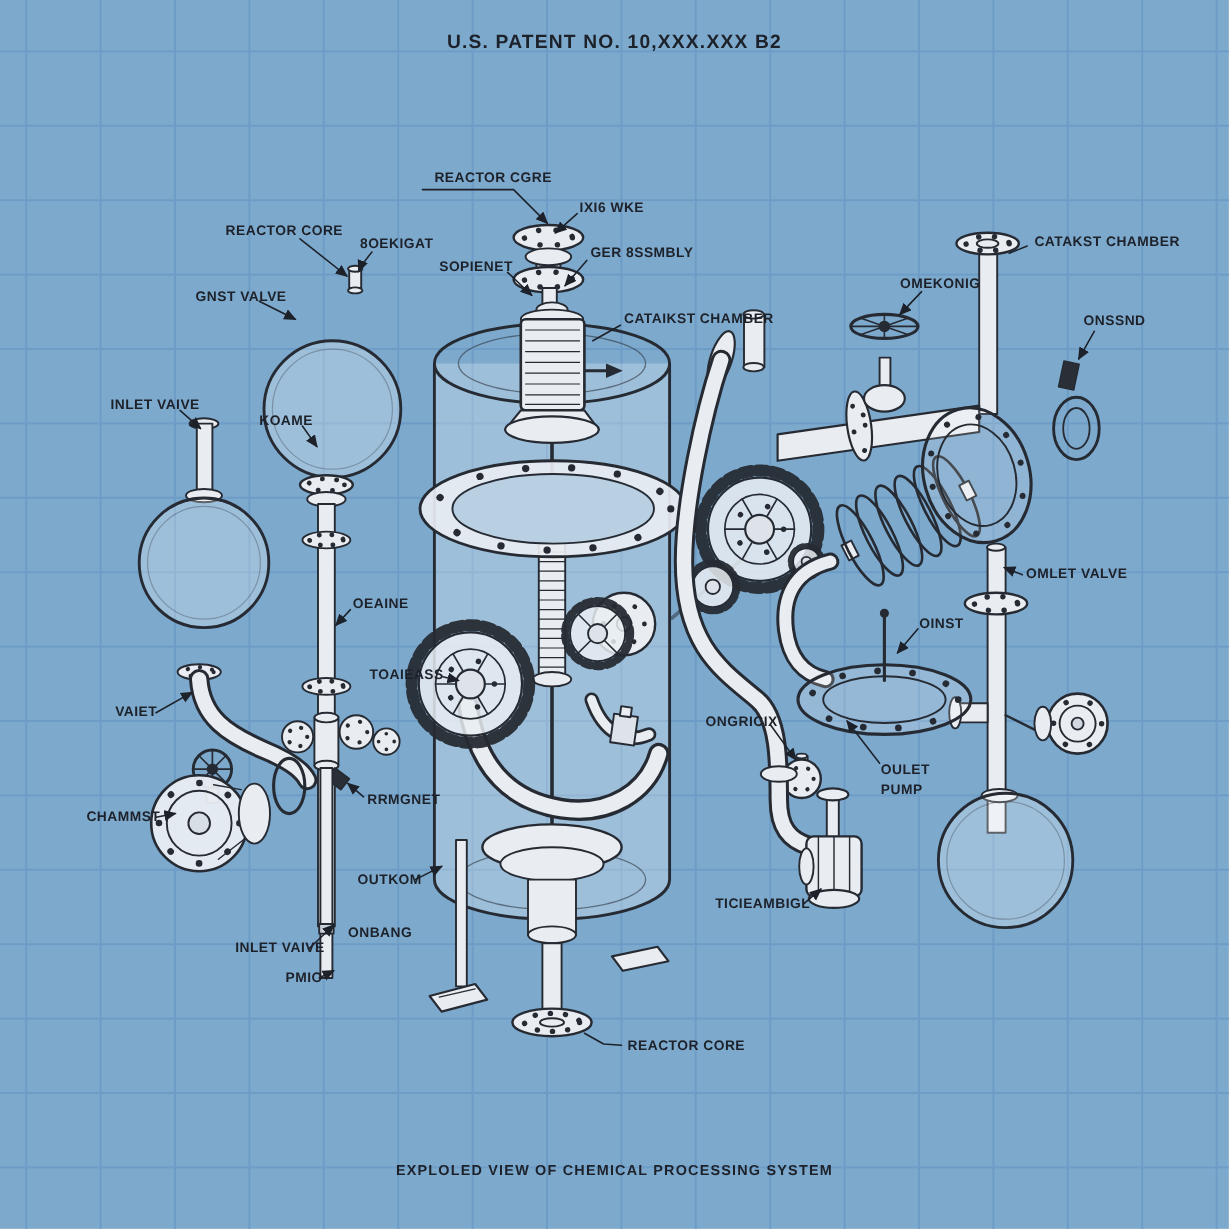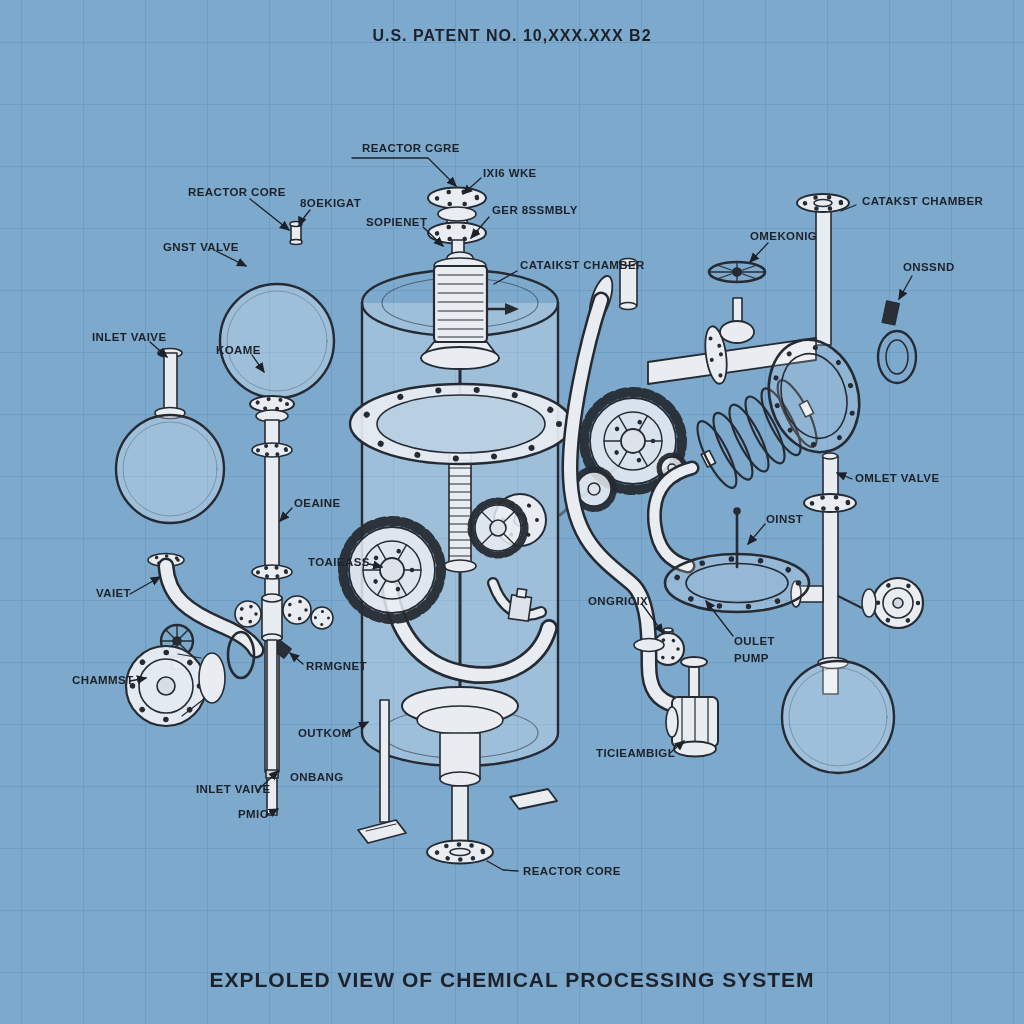--- a/index.html
+++ b/index.html
@@ -12,21 +12,21 @@
     background-size:62px 62px;
     background-position:21px 42px;
     font-family:"Liberation Sans", sans-serif;
   }
   .title{
     position:absolute;top:27px;left:0;width:100%;text-align:center;
     font-size:16px;letter-spacing:1px;color:#1d2129;font-weight:bold;
   }
   .caption{
     position:absolute;top:968px;left:0;width:100%;text-align:center;
-    font-size:21px;letter-spacing:1px;color:#1d2129;font-weight:bold;
+    font-size:12px;letter-spacing:1px;color:#1d2129;font-weight:bold;
   }
   svg{position:absolute;left:0;top:0;}
   svg text{
     font-family:"Liberation Sans", sans-serif;
     font-size:11.5px;letter-spacing:.4px;fill:#1d2129;font-weight:bold;
   }
   .metal{fill:#e9edf2;}
   .glass{fill:rgba(255,255,255,0.26);}
 </style>
 </head>

